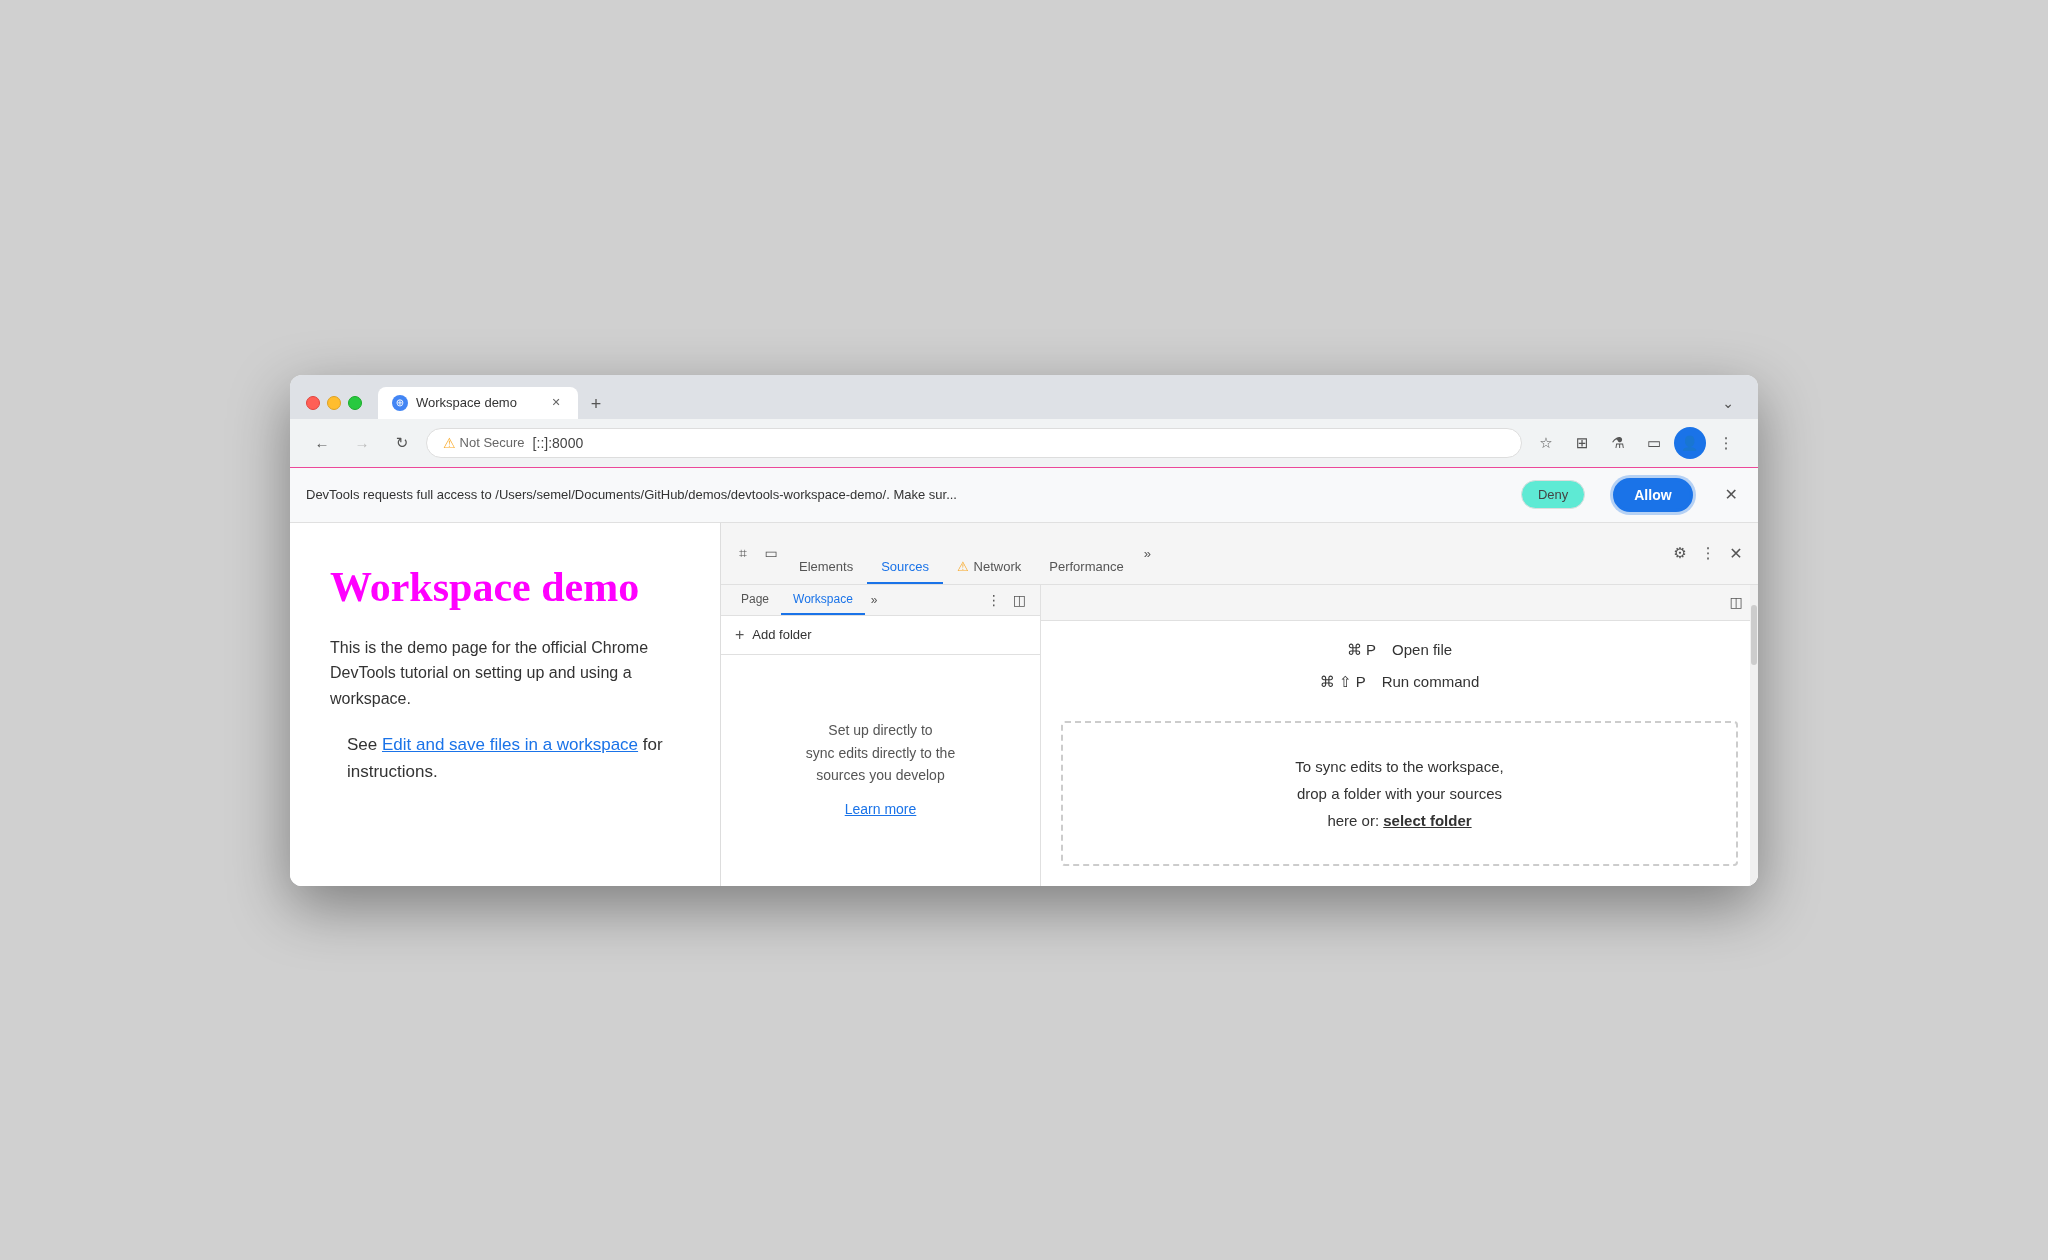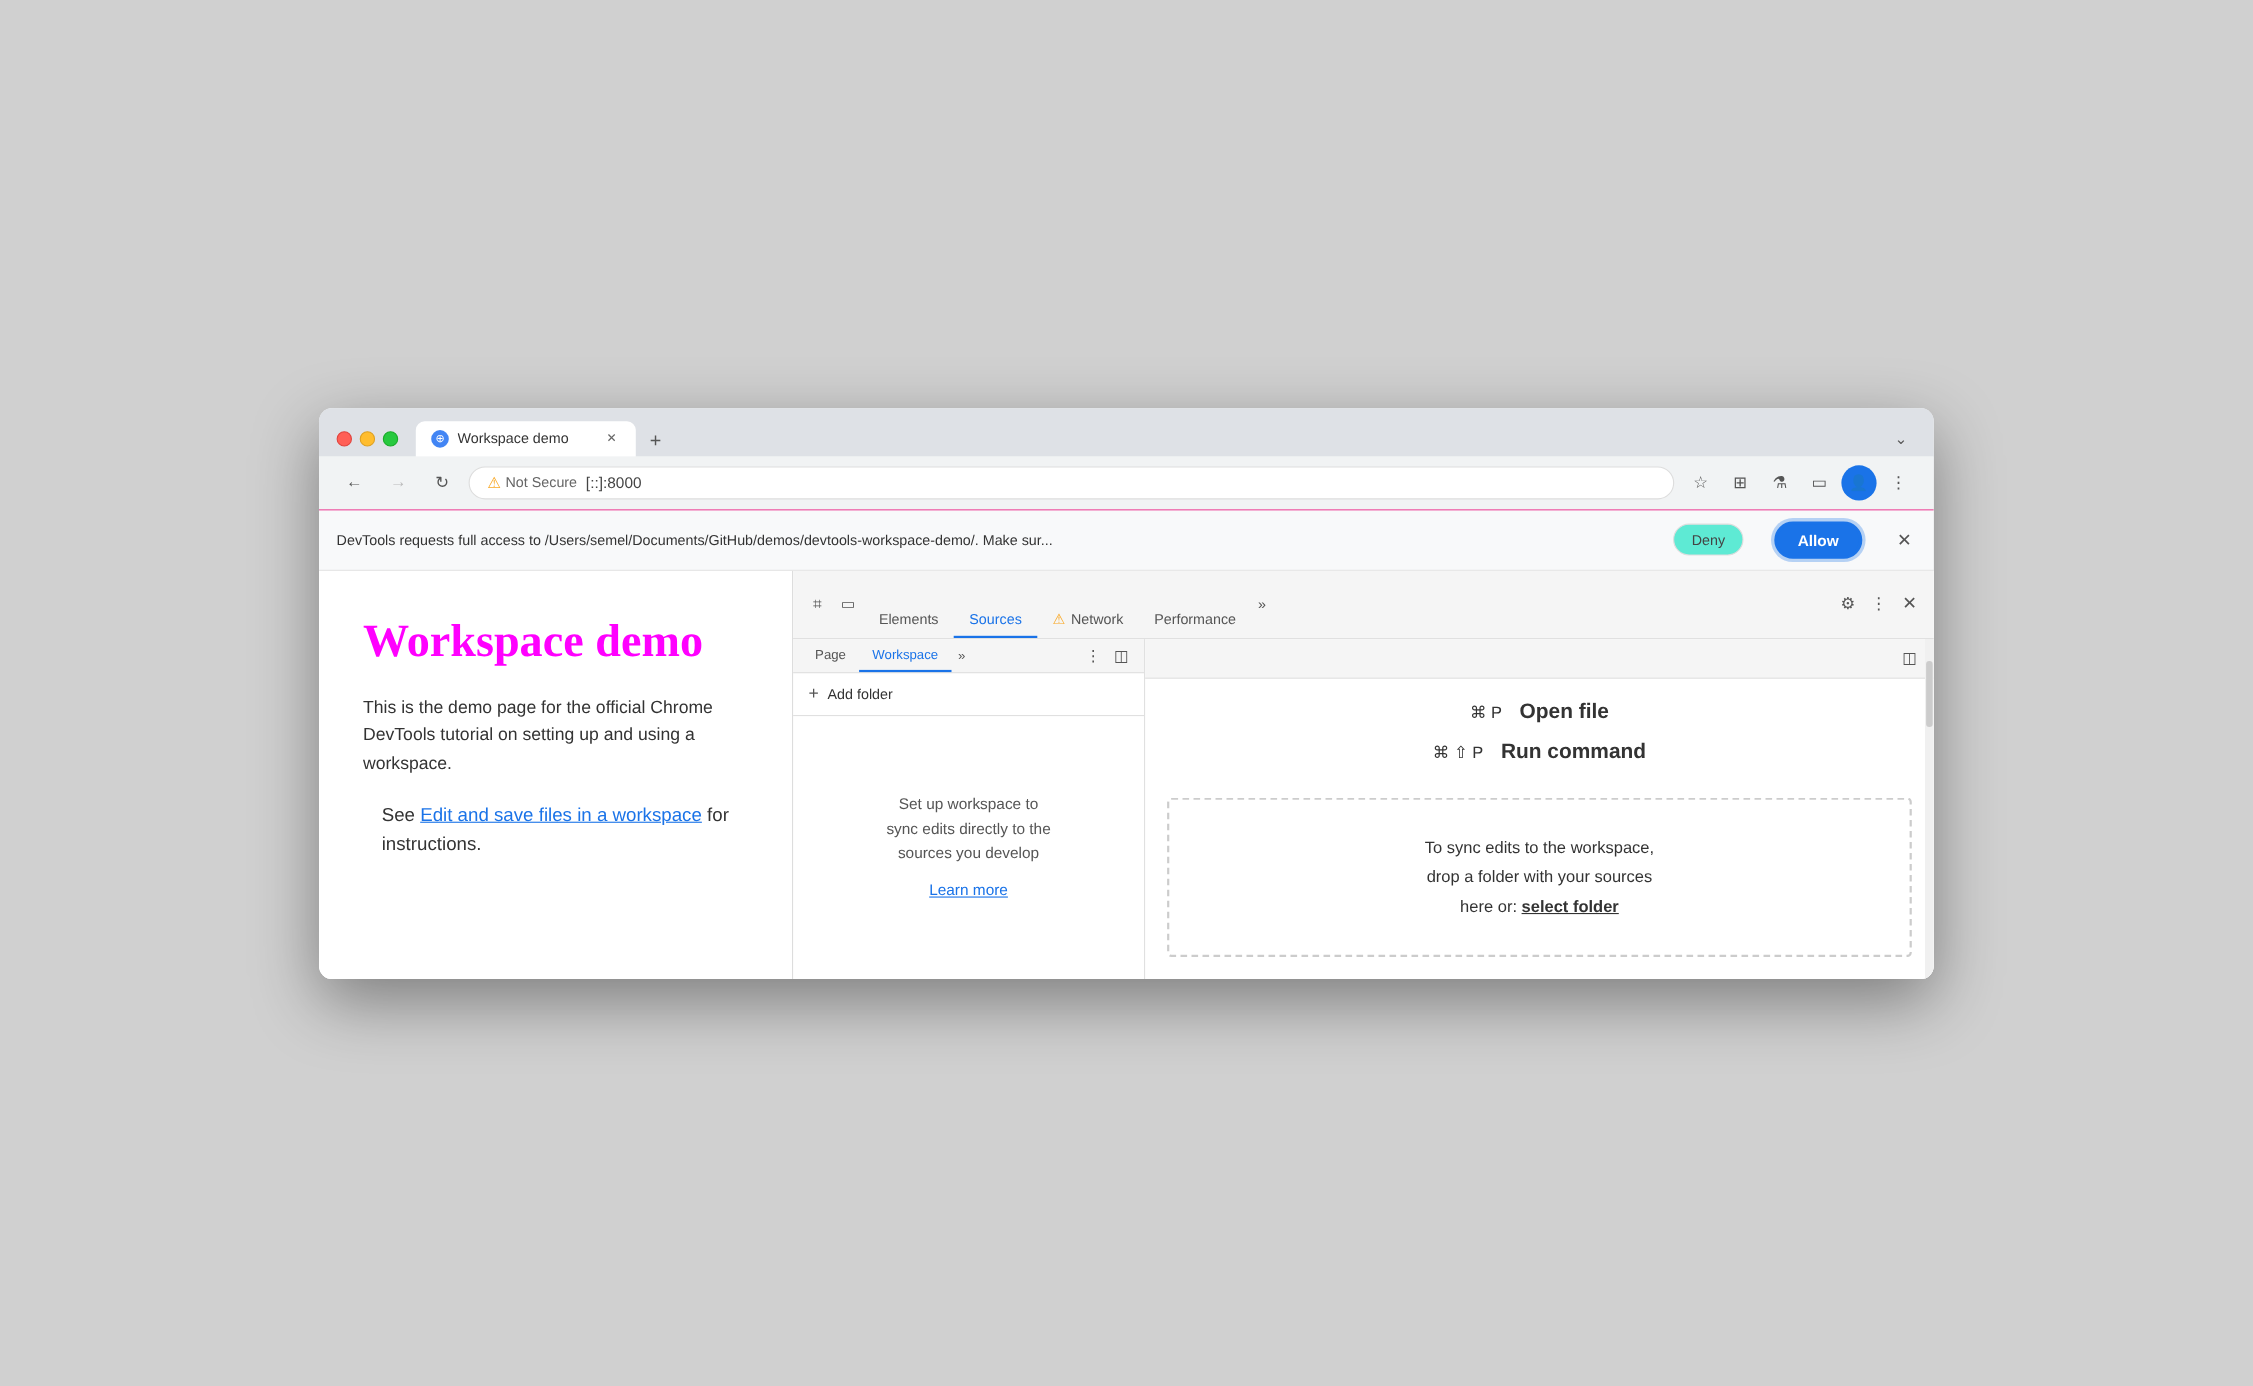--- a/index.html
+++ b/index.html
@@ -468,23 +468,22 @@
       justify-content: center;
     }
     .shortcut-keys {
       display: flex;
       align-items: center;
       gap: 4px;
       color: #333;
       font-size: 15px;
     }
     .shortcut-label {
-      font-size: 19px;
-      color: #333;
-      font-weight: bold;
+      font-size: 15px;
+      color: #333;
     }
     .drop-zone {
       border: 2px dashed #ccc;
       border-radius: 4px;
       margin-top: 16px;
       padding: 30px 20px;
       text-align: center;
       color: #333;
       font-size: 15px;
       line-height: 1.8;
@@ -640,21 +639,21 @@
             <div class="src-kebab">⋮</div>
             <div class="src-sidebar-icon">◫</div>
           </div>
 
           <div class="add-folder-row">
             <span class="add-folder-plus">+</span>
             <span>Add folder</span>
           </div>
 
           <div class="workspace-info">
-            <span>Set up workspace to</span>
+            <span>Set up directly to</span>
             <span>sync edits directly to the</span>
             <span>sources you develop</span>
             <a class="workspace-info-link">Learn more</a>
           </div>
         </div>
 
         <div class="sources-right">
           <div class="sources-right-header">
             <div class="sidebar-toggle-btn">◫</div>
           </div>

